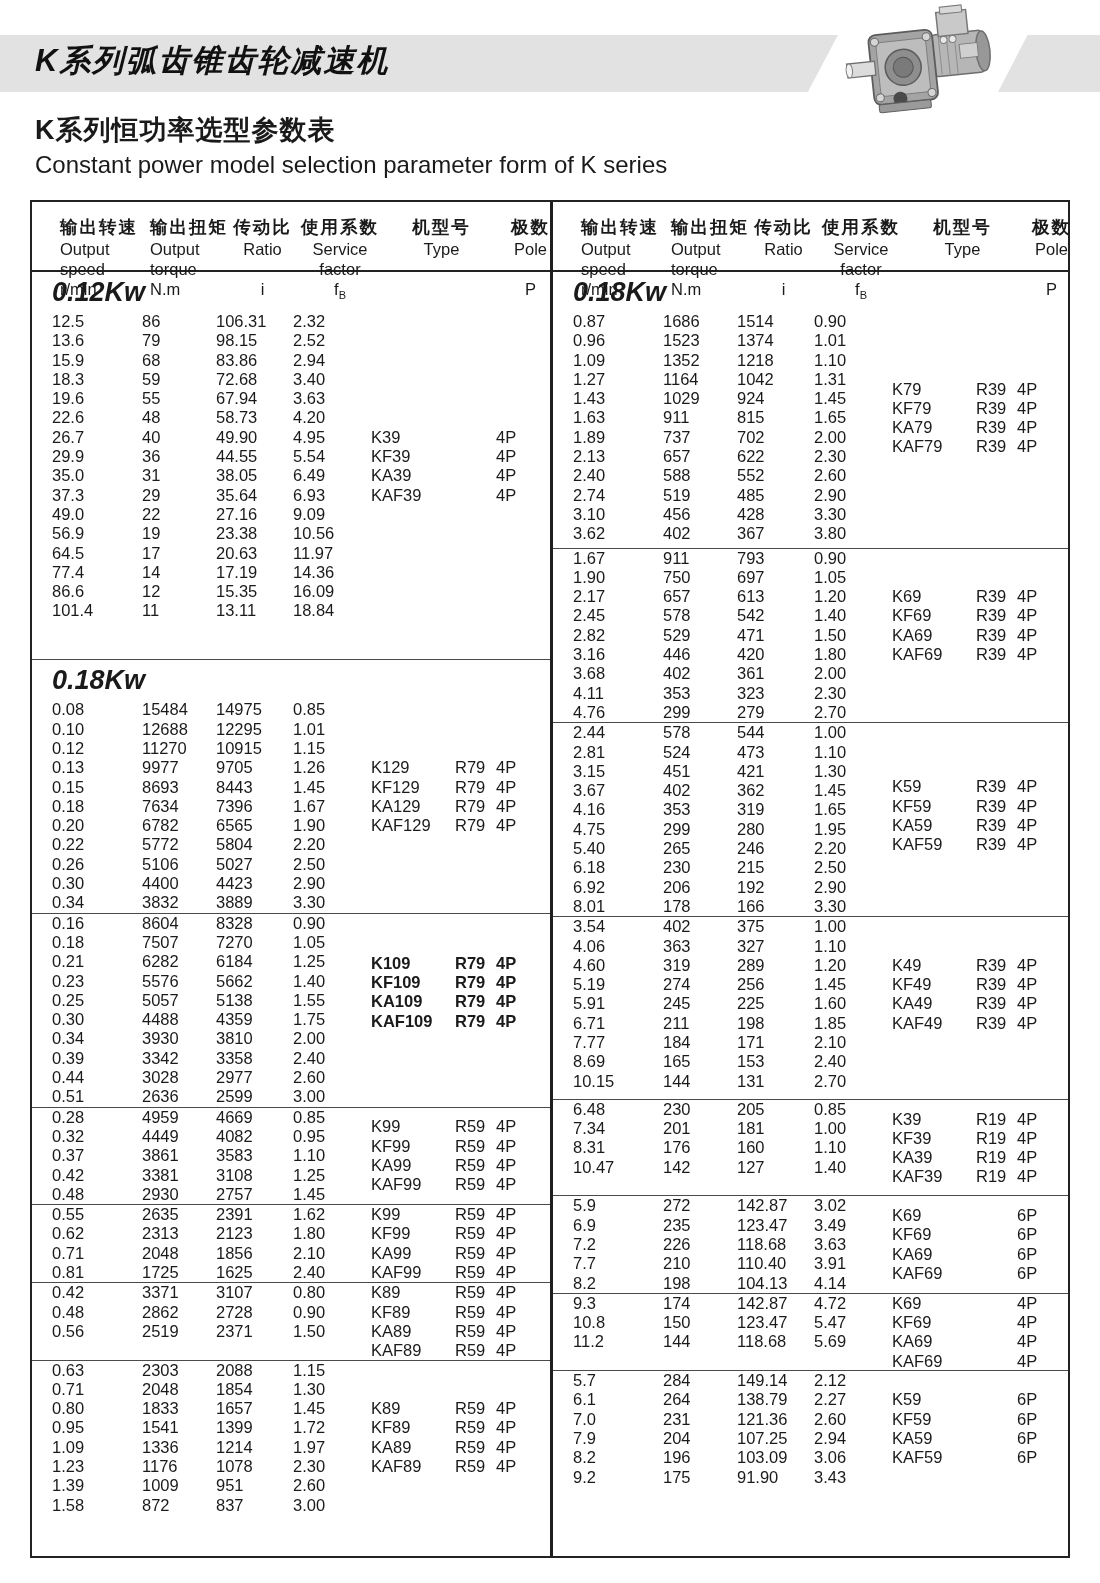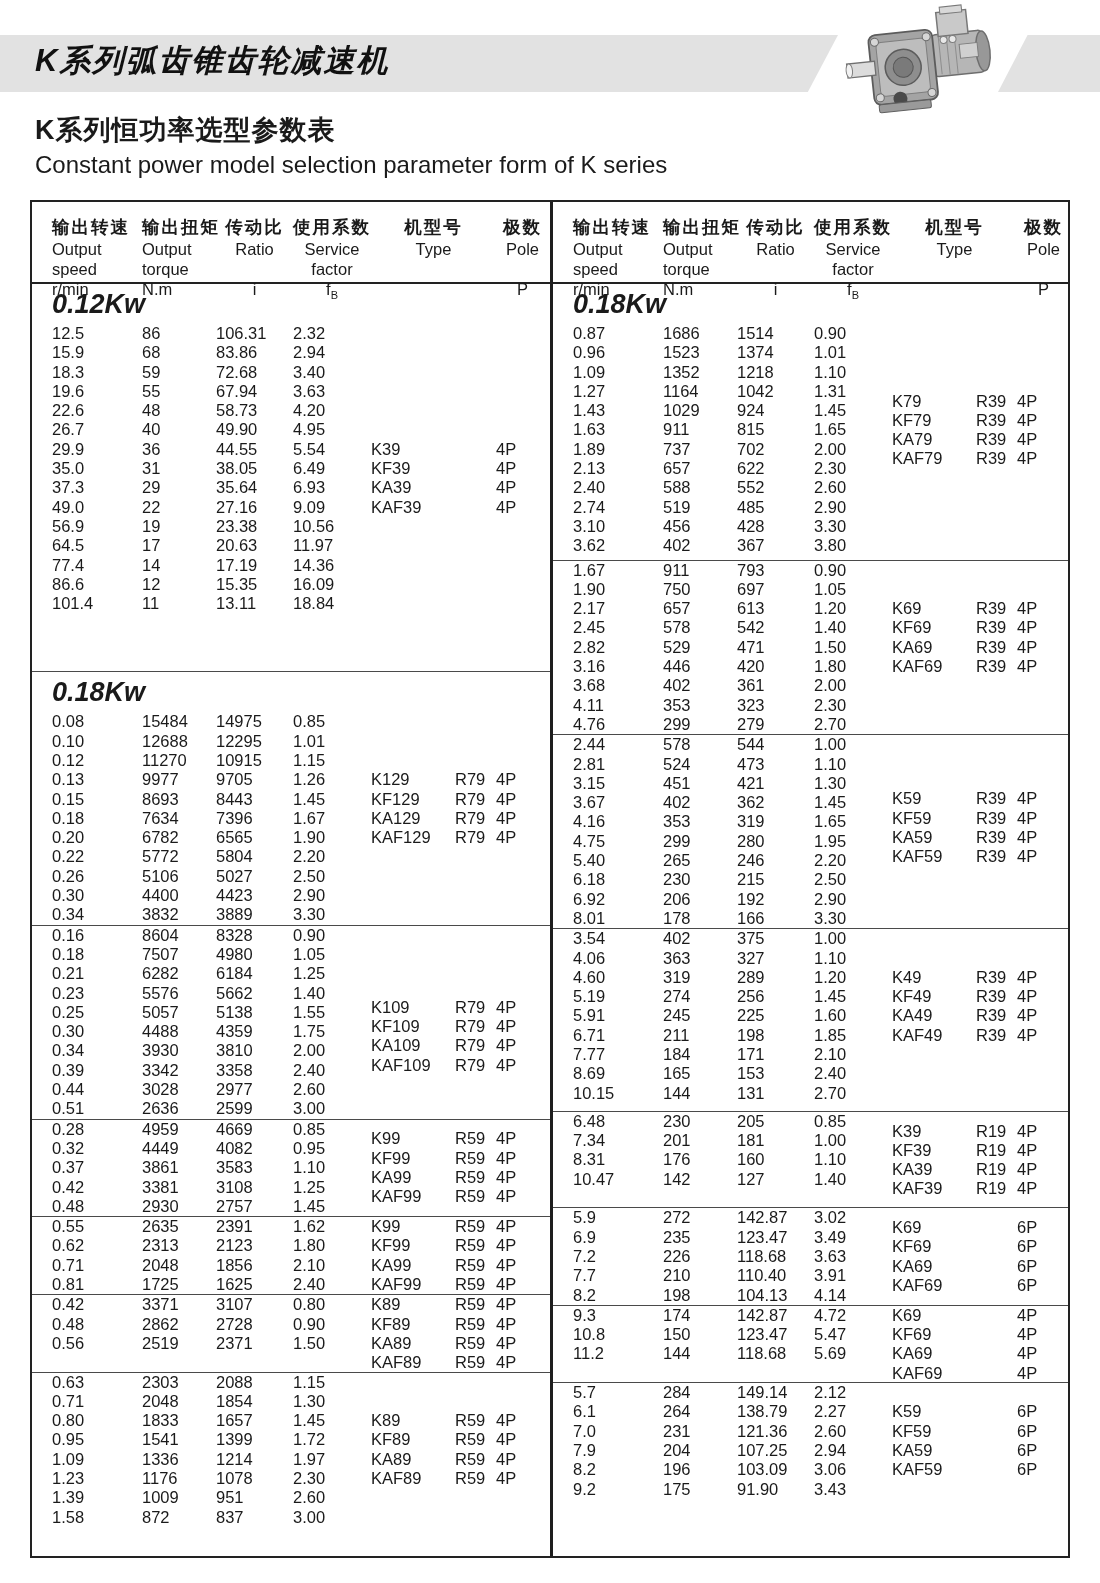--- a/index.html
+++ b/index.html
@@ -24,22 +24,22 @@
     font-style:italic;letter-spacing:2px;color:#111;}
   .reducer-img{position:absolute;left:845px;top:4px;width:170px;height:112px;}
   
   .subtitle-cn{position:absolute;left:35px;top:112px;font-size:27px;font-weight:bold;letter-spacing:1px;}
   .subtitle-en{position:absolute;left:35px;top:151px;font-size:24px;font-weight:normal;}
   
   .param-table{position:absolute;left:30px;top:200px;width:1040px;height:1358px;
     border:2px solid var(--border);display:flex;}
   .half{width:50%;display:flex;flex-direction:column;}
   .half.right{border-left:3px solid #1e1e1e;}
-  .thead{height:82px;border-bottom:2px solid var(--border);display:grid;
-    grid-template-columns:90px 74px 77px 78px 125px 53px;padding-left:20px;}
+  .thead{height:70px;border-bottom:2px solid var(--border);display:grid;
+    grid-template-columns:90px 74px 77px 78px 125px 53px;padding-left:28px;}
   .hcell{padding-top:14px;white-space:nowrap;}
   .hline{font-size:16.5px;height:20px;line-height:20px;}
   .hline.cn{font-weight:bold;font-size:17.5px;height:23px;line-height:23px;letter-spacing:2px;}
   .hline sub{font-size:11px;}
   .hc2,.hc3,.hc4,.hc5{text-align:center;}
   .tbody{flex:1;display:flex;flex-direction:column;overflow:hidden;}
   .section.sep-top{border-top:1.5px solid var(--divider);}
   .power{height:40px;line-height:40px;font-size:27px;font-weight:bold;padding-left:20px;font-style:italic;}
   .block{position:relative;}
   .block.bsep{border-top:1.5px solid var(--divider);}
@@ -140,20 +140,26 @@
           <div class="power">0.12Kw</div>
           <div class="block" style="min-height: 347.4px; padding-bottom: 12px;">
             <div class="rows">
               <div class="row">
                 <div class="cell c0">12.5</div>
                 <div class="cell c1">86</div>
                 <div class="cell c2">106.31</div>
                 <div class="cell c3">2.32</div>
               </div>
               <div class="row">
+                <div class="cell c0">13.6</div>
+                <div class="cell c1">79</div>
+                <div class="cell c2">98.15</div>
+                <div class="cell c3">2.52</div>
+              </div>
+              <div class="row">
                 <div class="cell c0">15.9</div>
                 <div class="cell c1">68</div>
                 <div class="cell c2">83.86</div>
                 <div class="cell c3">2.94</div>
               </div>
               <div class="row">
                 <div class="cell c0">18.3</div>
                 <div class="cell c1">59</div>
                 <div class="cell c2">72.68</div>
                 <div class="cell c3">3.40</div>
@@ -321,21 +327,21 @@
             <div class="rows">
               <div class="row">
                 <div class="cell c0">0.16</div>
                 <div class="cell c1">8604</div>
                 <div class="cell c2">8328</div>
                 <div class="cell c3">0.90</div>
               </div>
               <div class="row">
                 <div class="cell c0">0.18</div>
                 <div class="cell c1">7507</div>
-                <div class="cell c2">4980</div>
+                <div class="cell c2">7270</div>
                 <div class="cell c3">1.05</div>
               </div>
               <div class="row">
                 <div class="cell c0">0.21</div>
                 <div class="cell c1">6282</div>
                 <div class="cell c2">6184</div>
                 <div class="cell c3">1.25</div>
               </div>
               <div class="row">
                 <div class="cell c0">0.23</div>
@@ -373,21 +379,21 @@
                 <div class="cell c2">2977</div>
                 <div class="cell c3">2.60</div>
               </div>
               <div class="row">
                 <div class="cell c0">0.51</div>
                 <div class="cell c1">2636</div>
                 <div class="cell c2">2599</div>
                 <div class="cell c3">3.00</div>
               </div>
             </div>
-            <div class="types" style="top: 72px;">
+            <div class="types" style="top: 40px; font-weight: bold;">
               <div class="tline"><span class="model">K109</span><span>R79</span><span class="pole">4P</span></div>
               <div class="tline"><span class="model">KF109</span><span>R79</span><span class="pole">4P</span></div>
               <div class="tline"><span class="model">KA109</span><span>R79</span><span class="pole">4P</span></div>
               <div class="tline"><span class="model">KAF109</span><span>R79</span><span class="pole">4P</span></div>
             </div>
           </div>
           <div class="block bsep" style="min-height: 96.5px;">
             <div class="rows">
               <div class="row">
                 <div class="cell c0">0.28</div>

